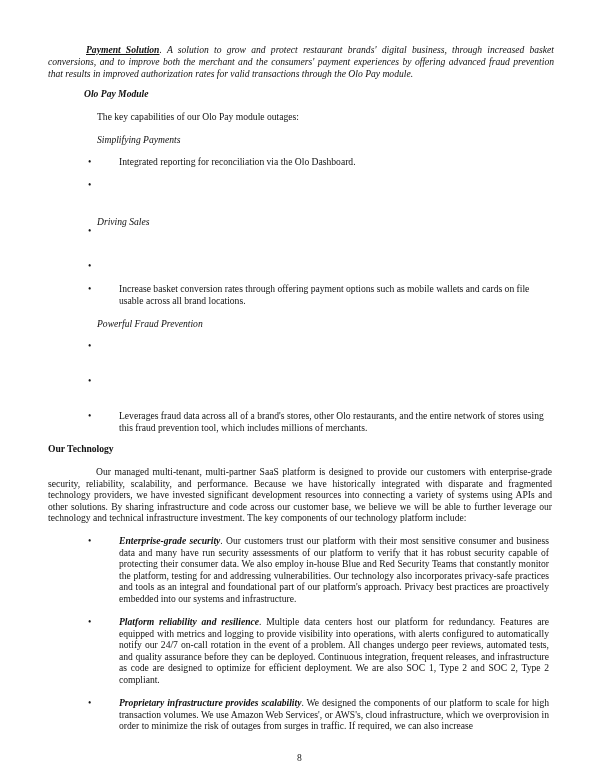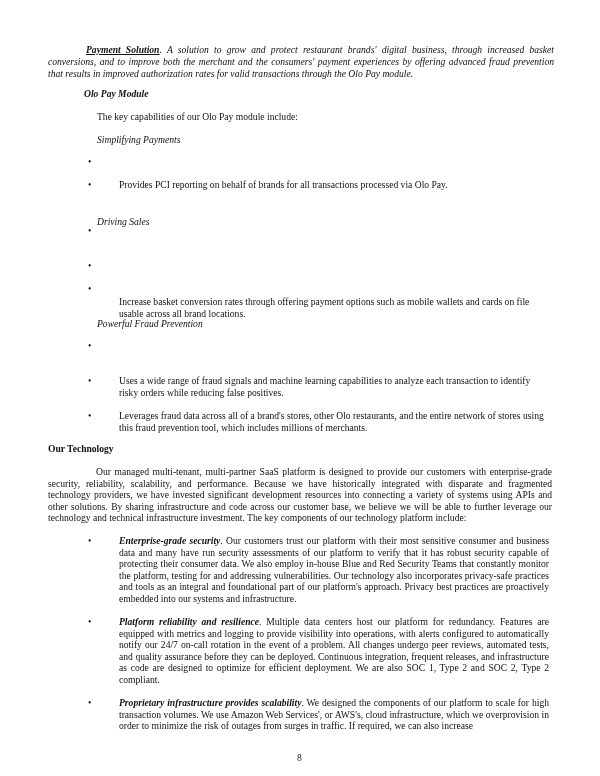--- a/index.html
+++ b/index.html
@@ -20,37 +20,36 @@
 </head>
 <body>
 
 <div class="page">
 
   <p class="abs ital" style="left:48px; top:44px; width:506px; text-indent:38px; text-align:justify; line-height:11.8px;">
     <span class="bold uline">Payment Solution</span><span>. A solution to grow and protect restaurant brands' digital business, through increased basket conversions, and to improve both the merchant and the consumers' payment experiences by offering advanced fraud prevention that results in improved authorization rates for valid transactions through the Olo Pay module.</span>
   </p>
 
   <p class="abs bold ital" style="left:84px; top:88px;">Olo Pay Module</p>
-  <p class="abs" style="left:97px; top:111px;">The key capabilities of our Olo Pay module include:</p>
+  <p class="abs" style="left:97px; top:111px;">The key capabilities of our Olo Pay module outages:</p>
 
   <p class="abs ital" style="left:97px; top:134px;">Simplifying Payments</p>
   <span class="bullet-dot" style="top:156px;">•</span>
+  <p class="bullet-text" style="top:156px;">Integrated reporting for reconciliation via the Olo Dashboard.</p>
   <span class="bullet-dot" style="top:179px;">•</span>
-  <p class="bullet-text" style="top:179px;">Provides PCI reporting on behalf of brands for all transactions processed via Olo Pay.</p>
 
   <p class="abs ital" style="left:97px; top:216px;">Driving Sales</p>
   <span class="bullet-dot" style="top:225px;">•</span>
   <span class="bullet-dot" style="top:260px;">•</span>
   <span class="bullet-dot" style="top:283px;">•</span>
-  <p class="bullet-text" style="top:296px;">Increase basket conversion rates through offering payment options such as mobile wallets and cards on file usable across all brand locations.</p>
+  <p class="bullet-text" style="top:283px;">Increase basket conversion rates through offering payment options such as mobile wallets and cards on file usable across all brand locations.</p>
 
   <p class="abs ital" style="left:97px; top:318px;">Powerful Fraud Prevention</p>
   <span class="bullet-dot" style="top:340px;">•</span>
   <span class="bullet-dot" style="top:375px;">•</span>
-  <p class="bullet-text" style="top:375px;">Uses a wide range of fraud signals and machine learning capabilities to analyze each transaction to identify risky orders while reducing false positives.</p>
   <span class="bullet-dot" style="top:410px;">•</span>
   <p class="bullet-text" style="top:410px;">Leverages fraud data across all of a brand's stores, other Olo restaurants, and the entire network of stores using this fraud prevention tool, which includes millions of merchants.</p>
 
   <p class="abs bold" style="left:48px; top:443px;">Our Technology</p>
   <p class="section-intro" style="top:466px; text-indent:48px;">Our managed multi-tenant, multi-partner SaaS platform is designed to provide our customers with enterprise-grade security, reliability, scalability, and performance. Because we have historically integrated with disparate and fragmented technology providers, we have invested significant development resources into connecting a variety of systems using APIs and other solutions. By sharing infrastructure and code across our customer base, we believe we will be able to further leverage our technology and technical infrastructure investment. The key components of our technology platform include:</p>
 
   <span class="bullet-dot" style="top:535px;">•</span>
   <p class="bullet-text" style="top:535px; text-align:justify;">
     <span class="bold ital">Enterprise-grade security</span><span>. Our customers trust our platform with their most sensitive consumer and business data and many have run security assessments of our platform to verify that it has robust security capable of protecting their consumer data. We also employ in-house Blue and Red Security Teams that constantly monitor the platform, testing for and addressing vulnerabilities. Our technology also incorporates privacy-safe practices and tools as an integral and foundational part of our platform's approach. Privacy best practices are proactively embedded into our systems and infrastructure.</span>
   </p>

